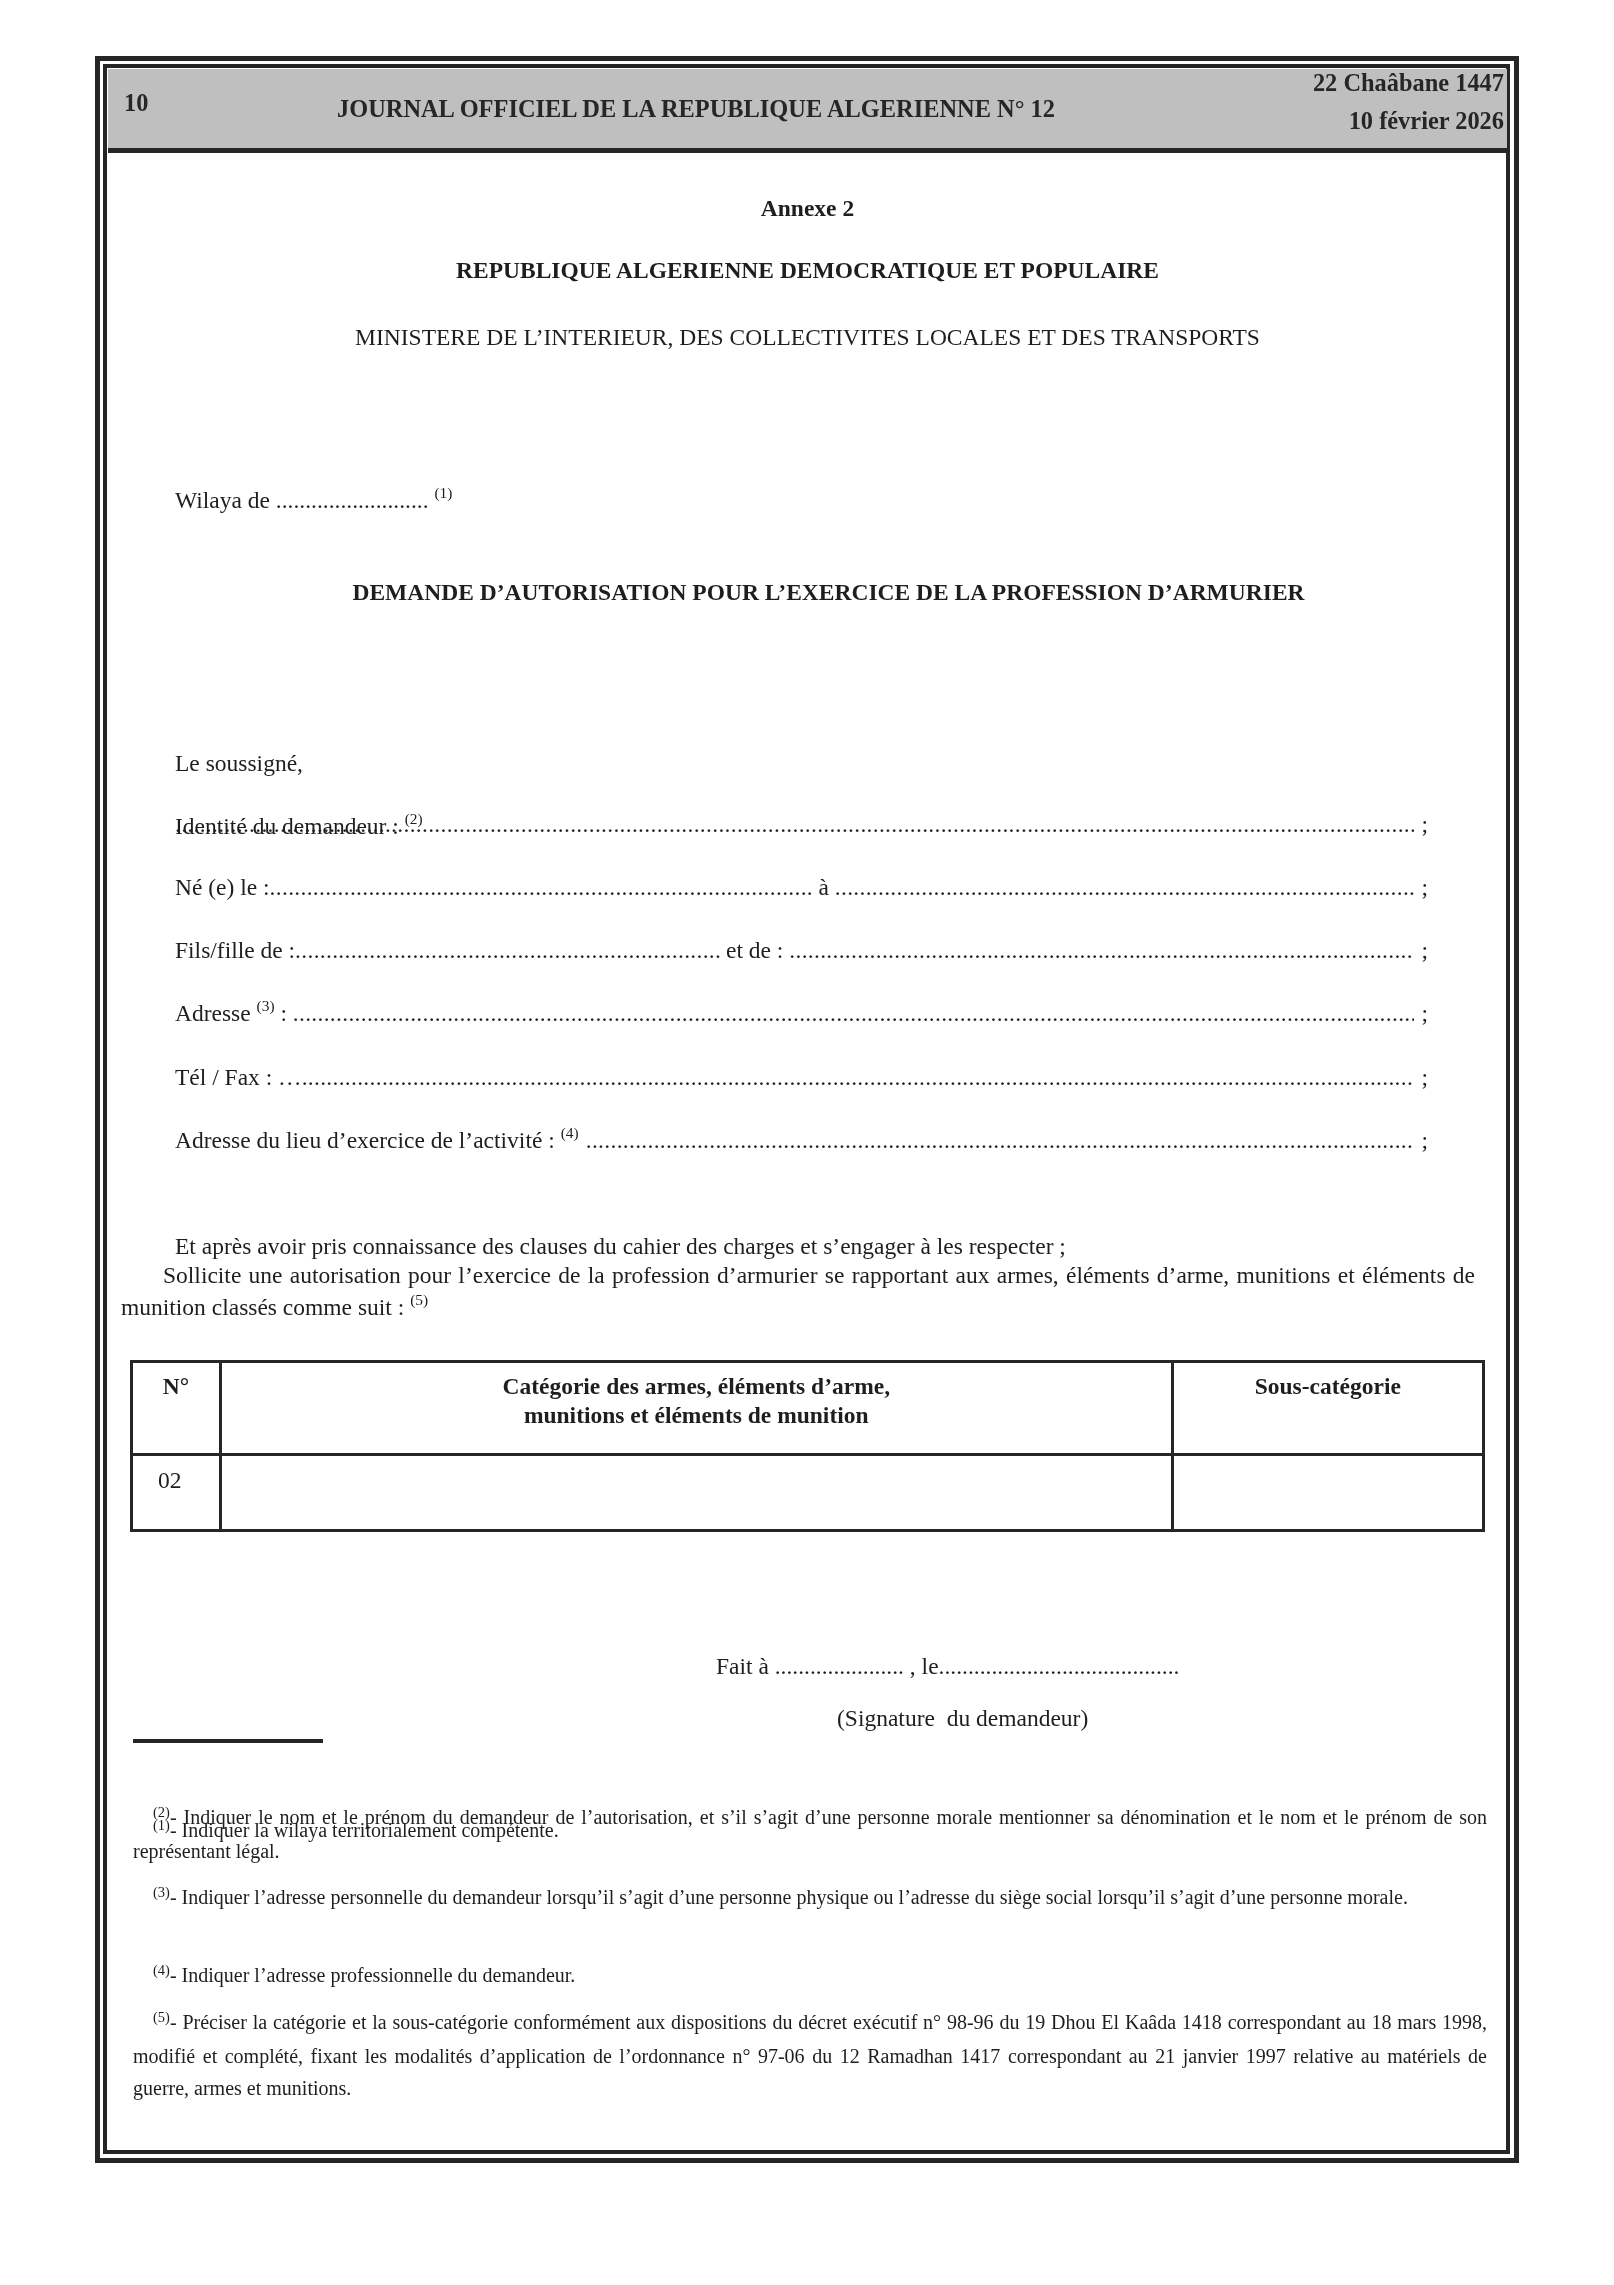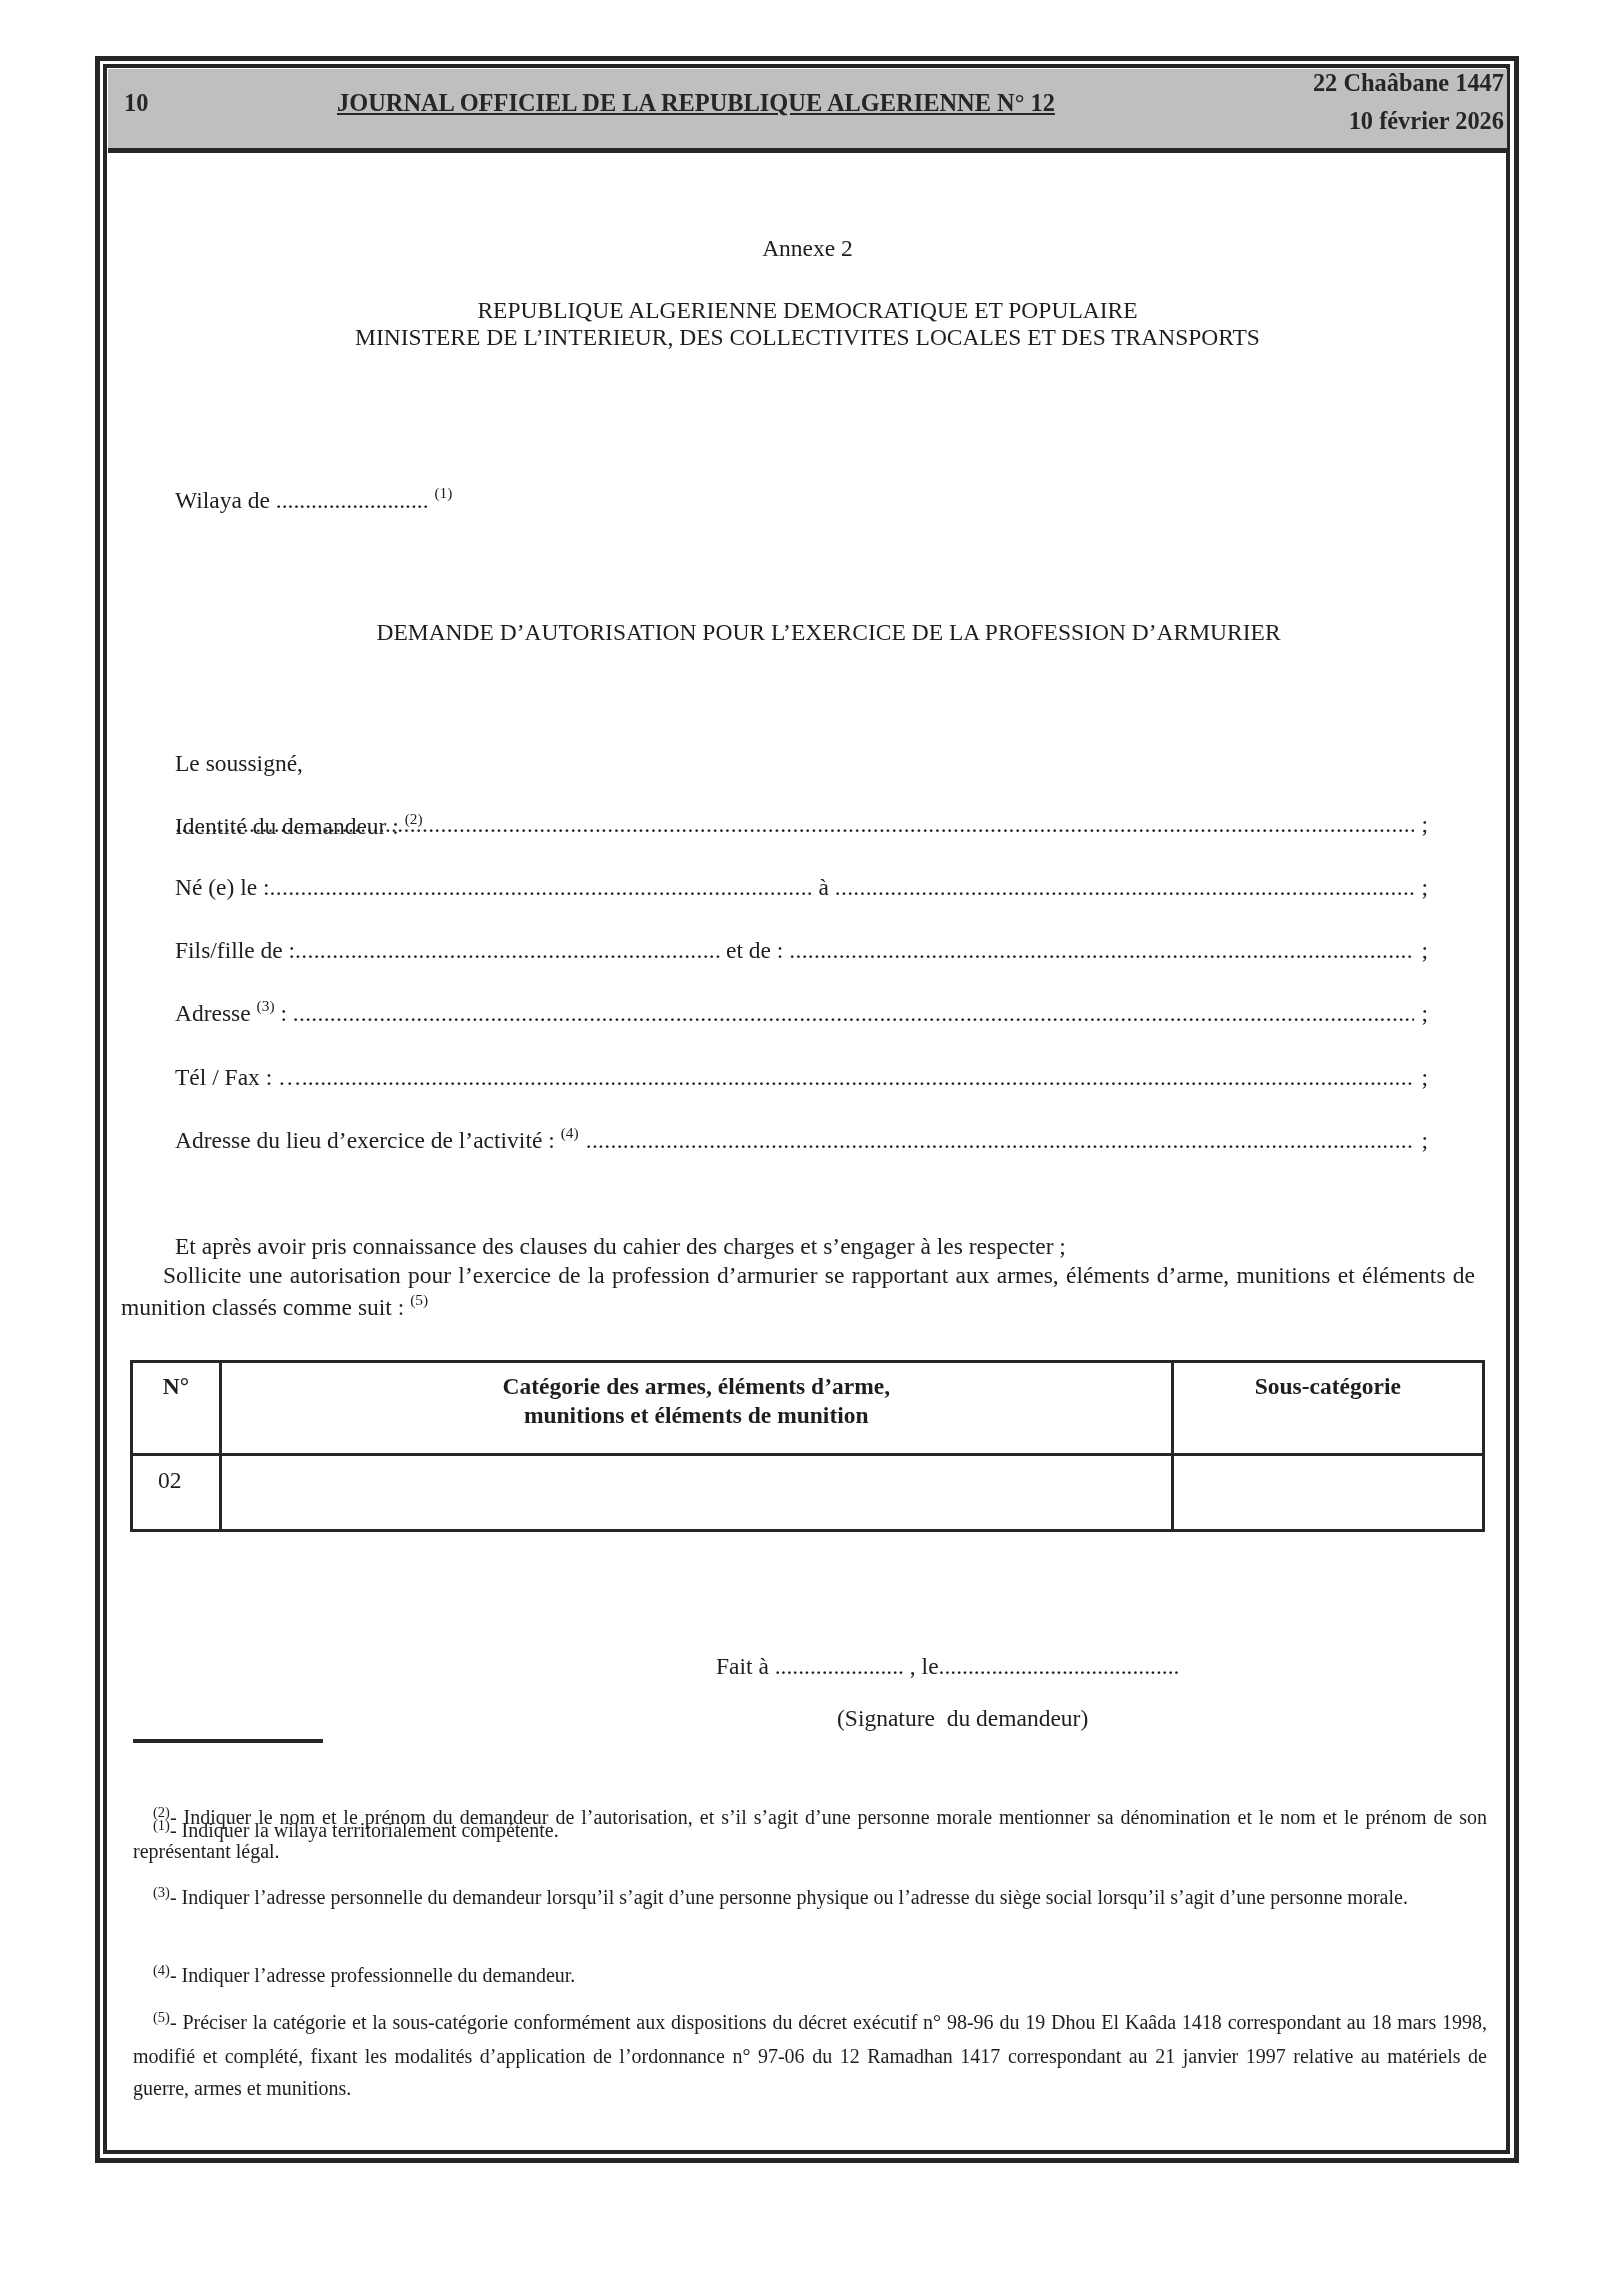--- a/index.html
+++ b/index.html
@@ -8,21 +8,21 @@
   .abs { position: absolute; white-space: nowrap; margin-top: 37px; }
   .frame-outer { position: absolute; left: 95px; top: 56px; width: 1414px; height: 2097px;
                  border: 5.4px solid #262626; }
   .frame-inner { position: absolute; left: 103px; top: 64px; width: 1399px; height: 2082px;
                  border: 4.5px solid #262626; }
   .header-band { position: absolute; left: 108px; top: 69px; width: 1399px; height: 79px;
                  background: #bfbfbf; border-bottom: 5.4px solid #262626; }
   .hdr { position: absolute; font-weight: bold; font-size: 24.4px; color: #262626; white-space: nowrap; }
   .center-line { position: absolute; left: 108px; width: 1399px; text-align: center; white-space: nowrap; }
   .body-text { font-size: 23.5px; }
-  .bold { font-weight: normal; margin-top: 40px; }
+  .bold { font-weight: bold; }
   sup { font-size: 15.4px; vertical-align: 0; position: relative; top: -10px; }
   .dotrow { position: absolute; left: 175px; width: 1253px; font-size: 23.5px; white-space: nowrap;
             display: flex; align-items: baseline; }
   .dotrow .lbl { flex: 0 0 auto; }
   .dots { flex: 1 1 auto; overflow: hidden; white-space: nowrap; letter-spacing: 0.3px; }
   .dots::after { content: "............................................................................................................................................................................................................................................................................................................................................................................"; }
   .semi { flex: 0 0 auto; padding-left: 7.2px; }
   table.cat { position: absolute; left: 130px; top: 1360px; width: 1355px; border-collapse: collapse;
               font-size: 23.5px; }
   table.cat th, table.cat td { border: 3.6px solid #262626; vertical-align: top; }
@@ -38,21 +38,21 @@
   .para .ind { display: inline-block; width: 42px; }
 </style>
 </head>
 <body>
 
 <div class="frame-outer"></div>
 <div class="frame-inner"></div>
 
 <div class="header-band"></div>
 <div class="hdr" style="left:124px; top:89px;">10</div>
-<div class="hdr" style="left:337px; top:89px;text-decoration:underline;">JOURNAL OFFICIEL DE LA REPUBLIQUE ALGERIENNE N° 12</div>
+<div class="hdr" style="left:337px; top:95px;">JOURNAL OFFICIEL DE LA REPUBLIQUE ALGERIENNE N° 12</div>
 <div class="hdr" style="right:111px; top:69px; text-align:right;">22 Chaâbane 1447</div>
 <div class="hdr" style="right:111px; top:107px; text-align:right;">10 février 2026</div>
 
 <div class="center-line body-text bold" style="top:195px; left:108px;">Annexe 2</div>
 <div class="center-line body-text bold" style="top:257px;">REPUBLIQUE ALGERIENNE DEMOCRATIQUE ET POPULAIRE</div>
 <div class="center-line body-text" style="top:324px;">MINISTERE DE L’INTERIEUR, DES COLLECTIVITES LOCALES ET DES TRANSPORTS</div>
 
 <div class="abs body-text" style="left:175px; top:450px;">
   <span>Wilaya de </span><span>..........................</span>
   <sup>(1)</sup>

